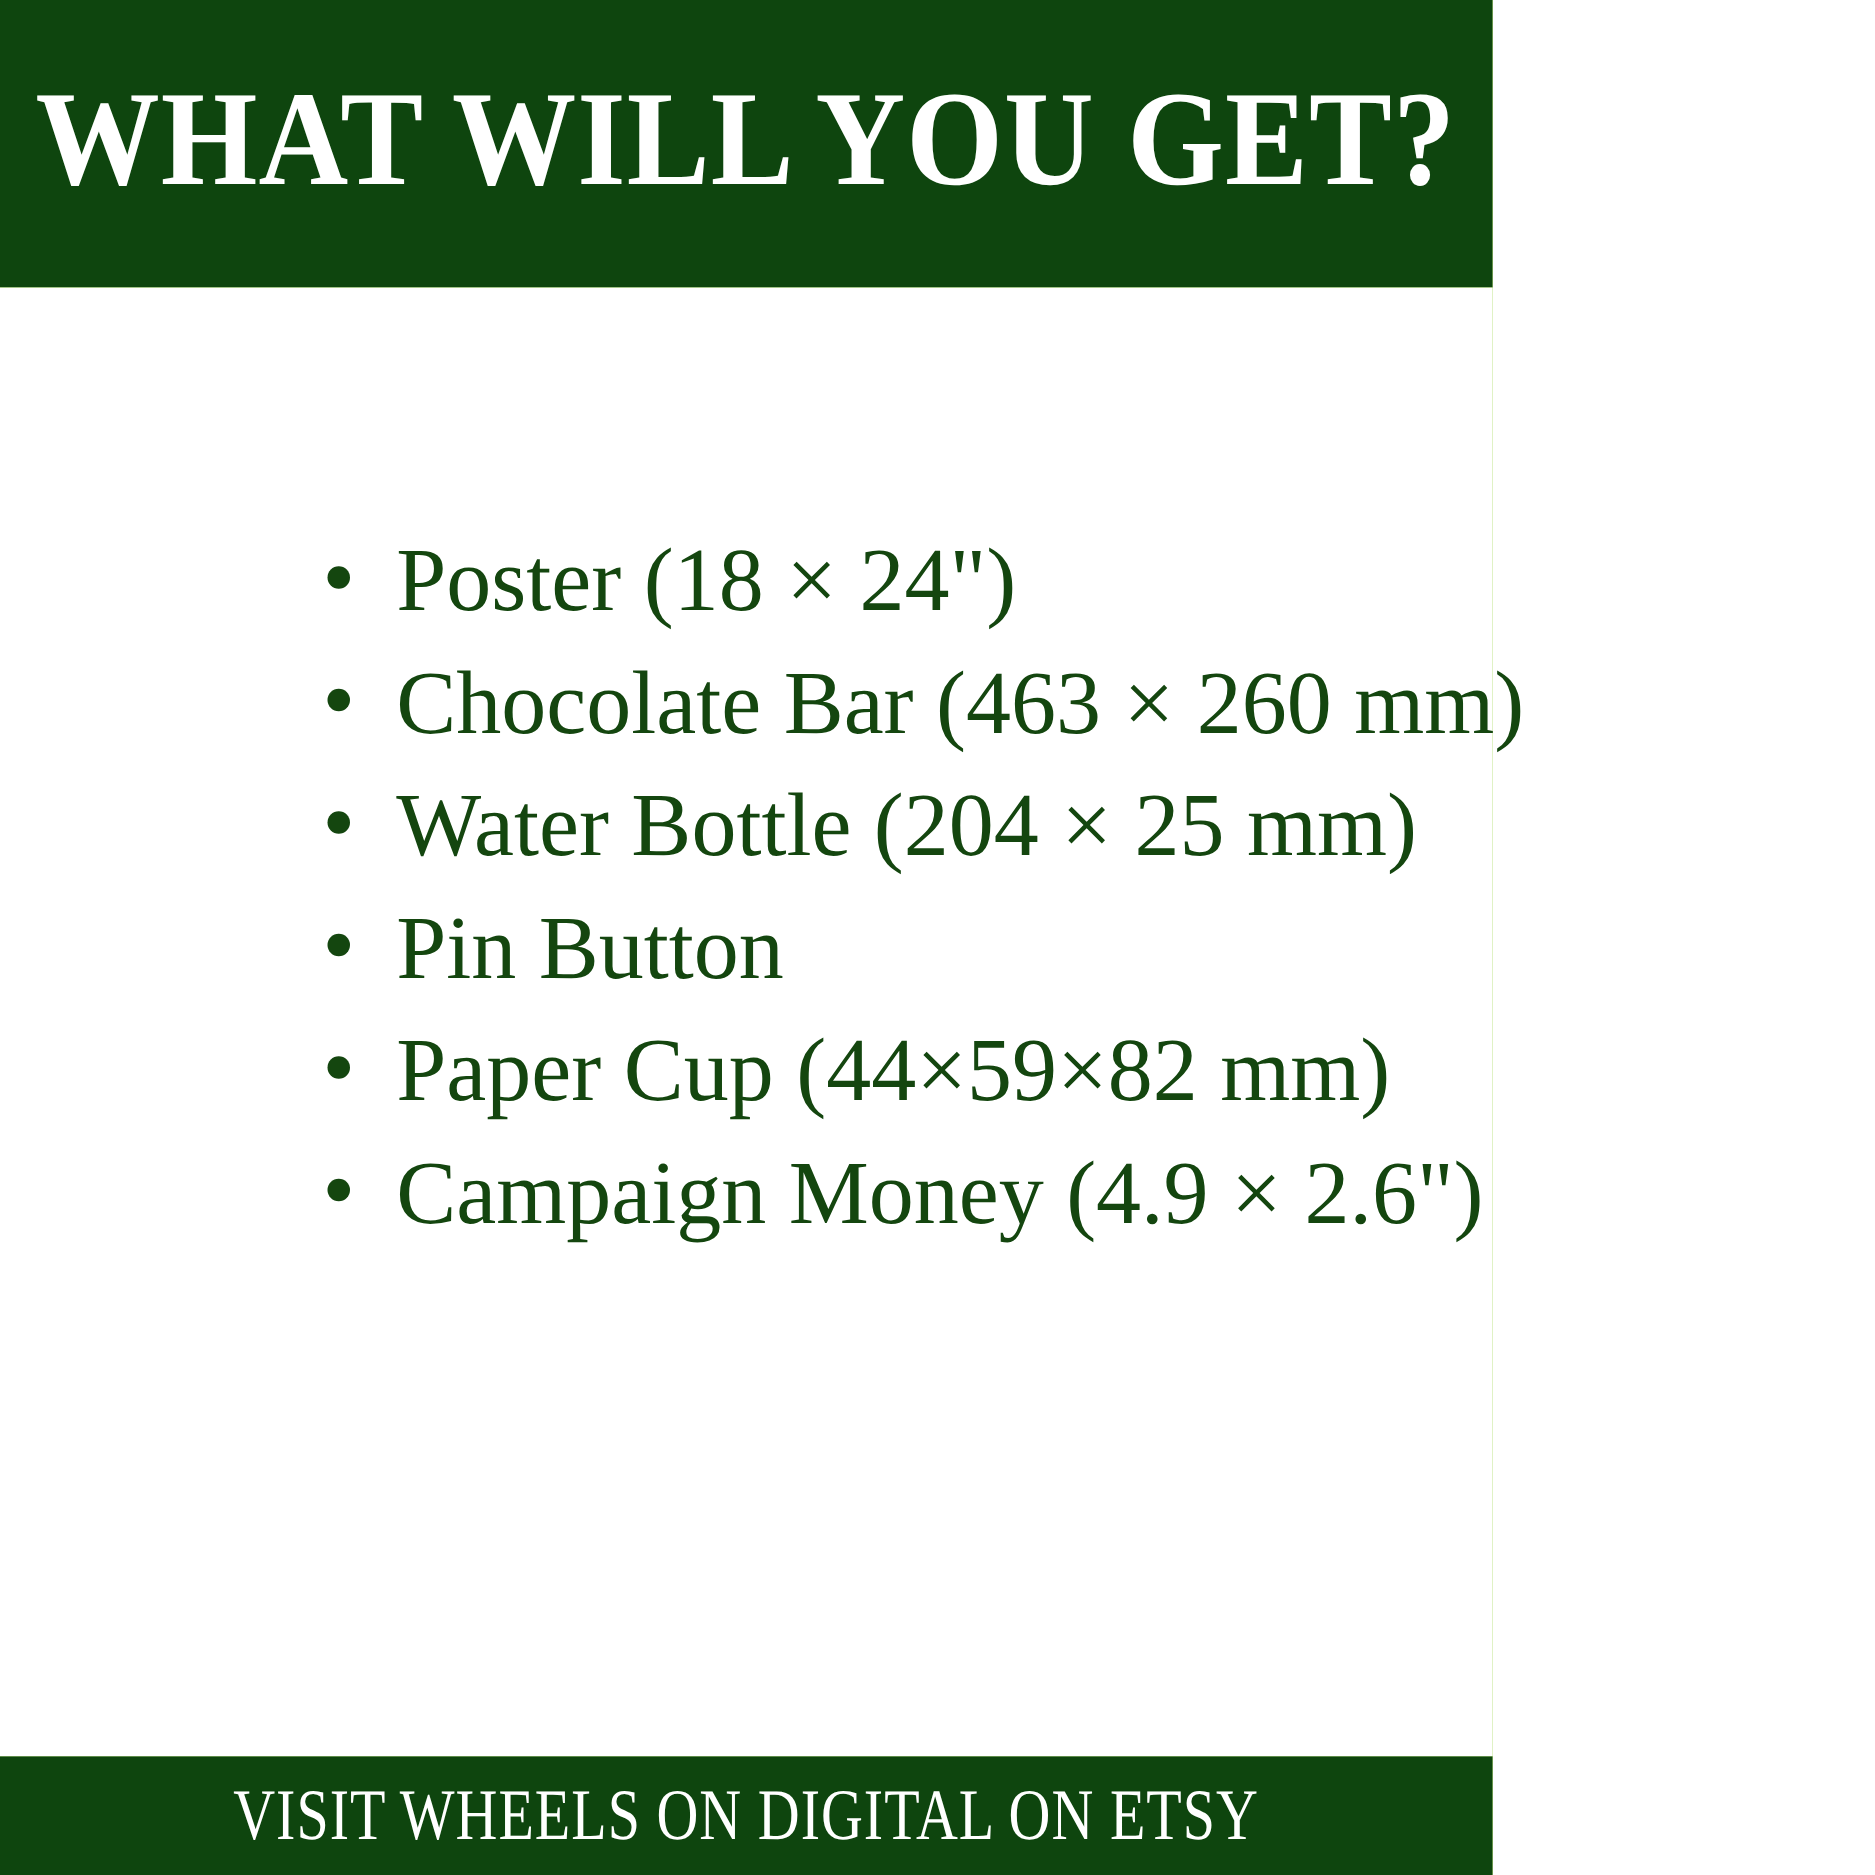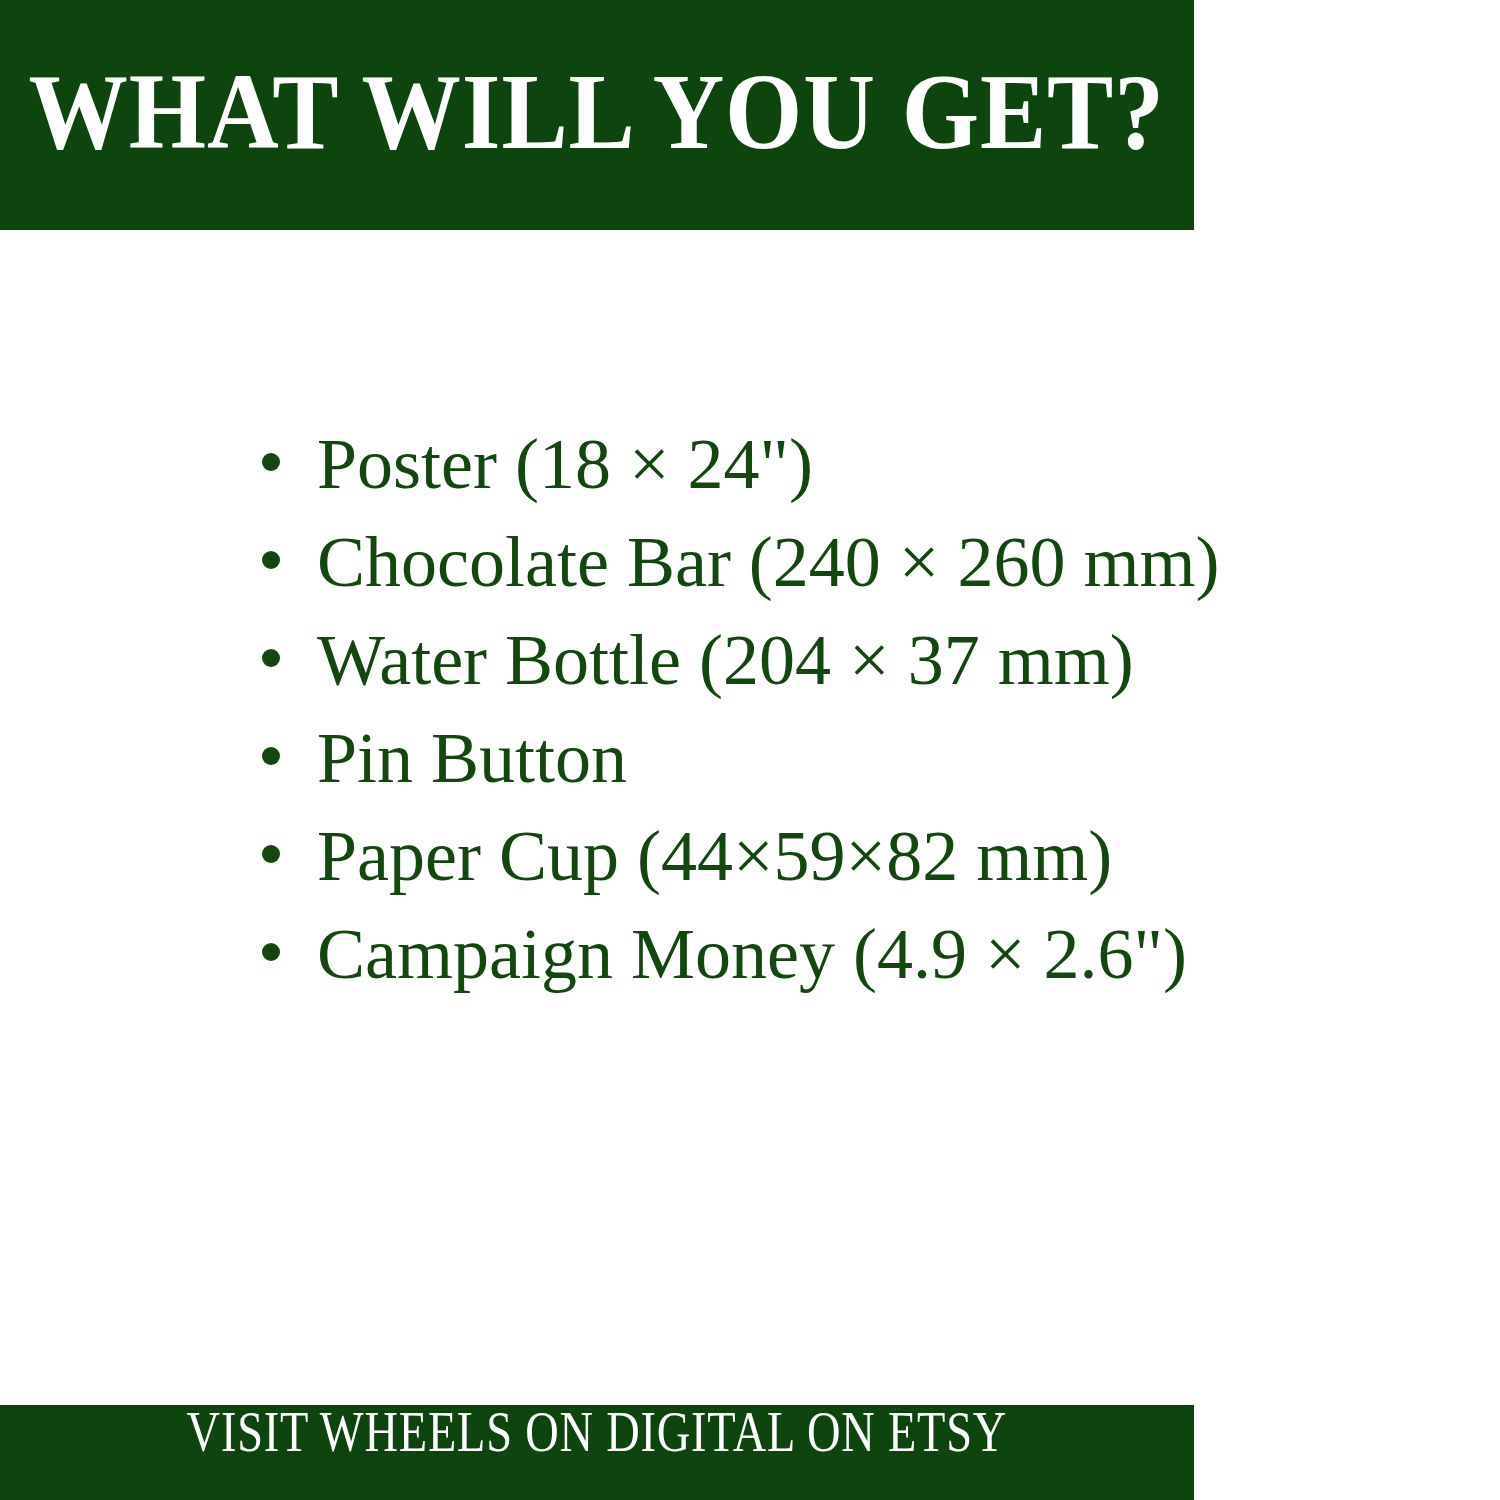--- a/index.html
+++ b/index.html
@@ -84,20 +84,21 @@
   }
   .feature-label {
     display: inline-block;
   }
 
   
   .footer-band {
     height: 95px;
     background: #0E450E;
     display: flex;
+    align-items: center;
     justify-content: center;
     flex: 0 0 auto;
   }
   .footer-text {
     color: #ffffff;
     font-family: "Liberation Serif", "DejaVu Serif", serif;
     font-size: 58px;
     line-height: 1;
     letter-spacing: 1px;
     transform: scaleX(0.80);
@@ -119,26 +120,26 @@
     <ul class="feature-list">
 
       <li class="feature-item">
         <span class="bullet-dot"></span>
         <span class="feature-label">Poster (18 × 24")</span>
       </li>
 
 
       <li class="feature-item">
         <span class="bullet-dot"></span>
-        <span class="feature-label">Chocolate Bar (240 × 260 mm)</span>
+        <span class="feature-label">Chocolate Bar (463 × 260 mm)</span>
       </li>
 
       <li class="feature-item">
         <span class="bullet-dot"></span>
-        <span class="feature-label">Water Bottle (204 × 37 mm)</span>
+        <span class="feature-label">Water Bottle (204 × 25 mm)</span>
       </li>
 
       <li class="feature-item">
         <span class="bullet-dot"></span>
         <span class="feature-label">Pin Button</span>
       </li>
 
       <li class="feature-item">
         <span class="bullet-dot"></span>
         <span class="feature-label">Paper Cup (44×59×82 mm)</span>

